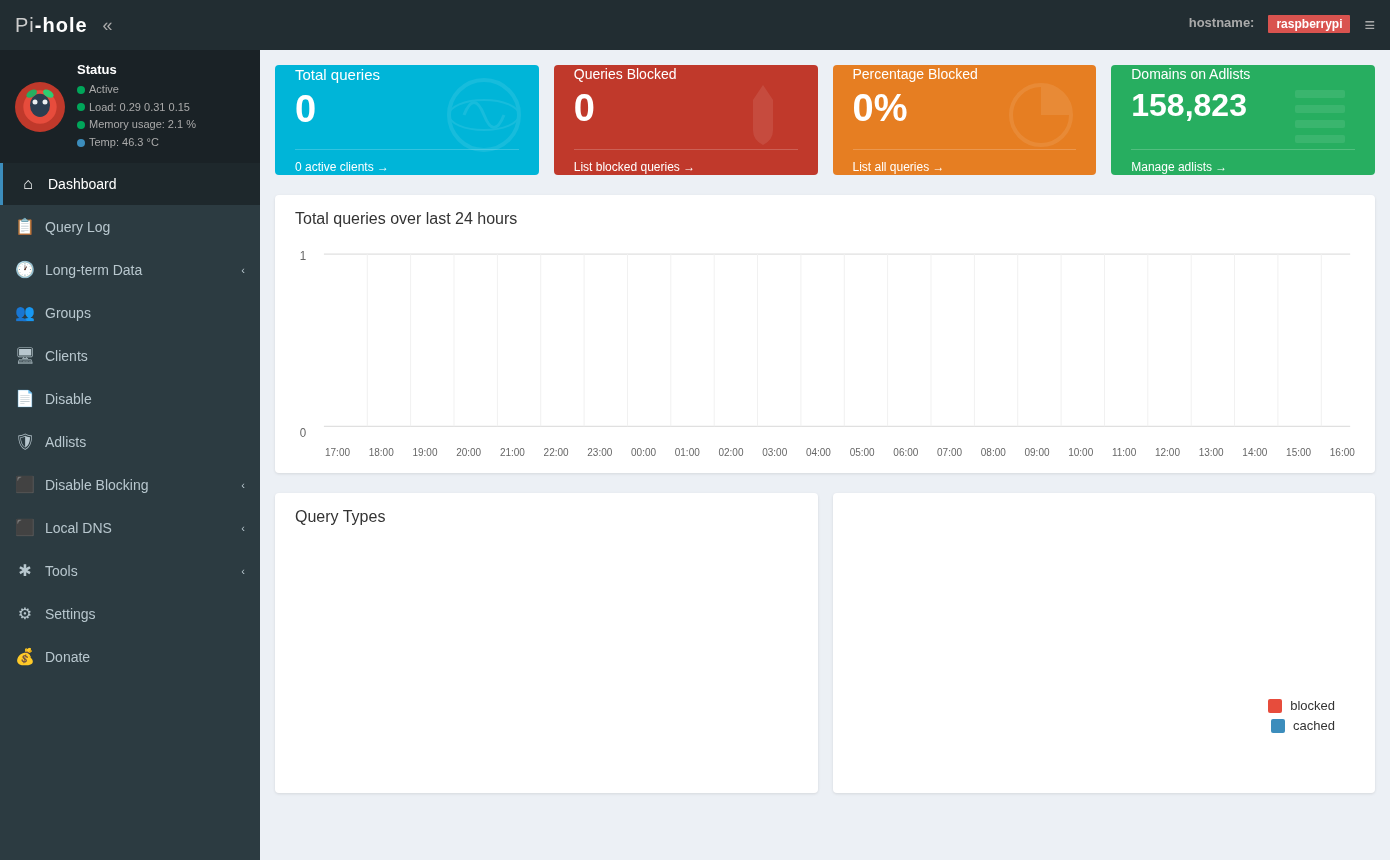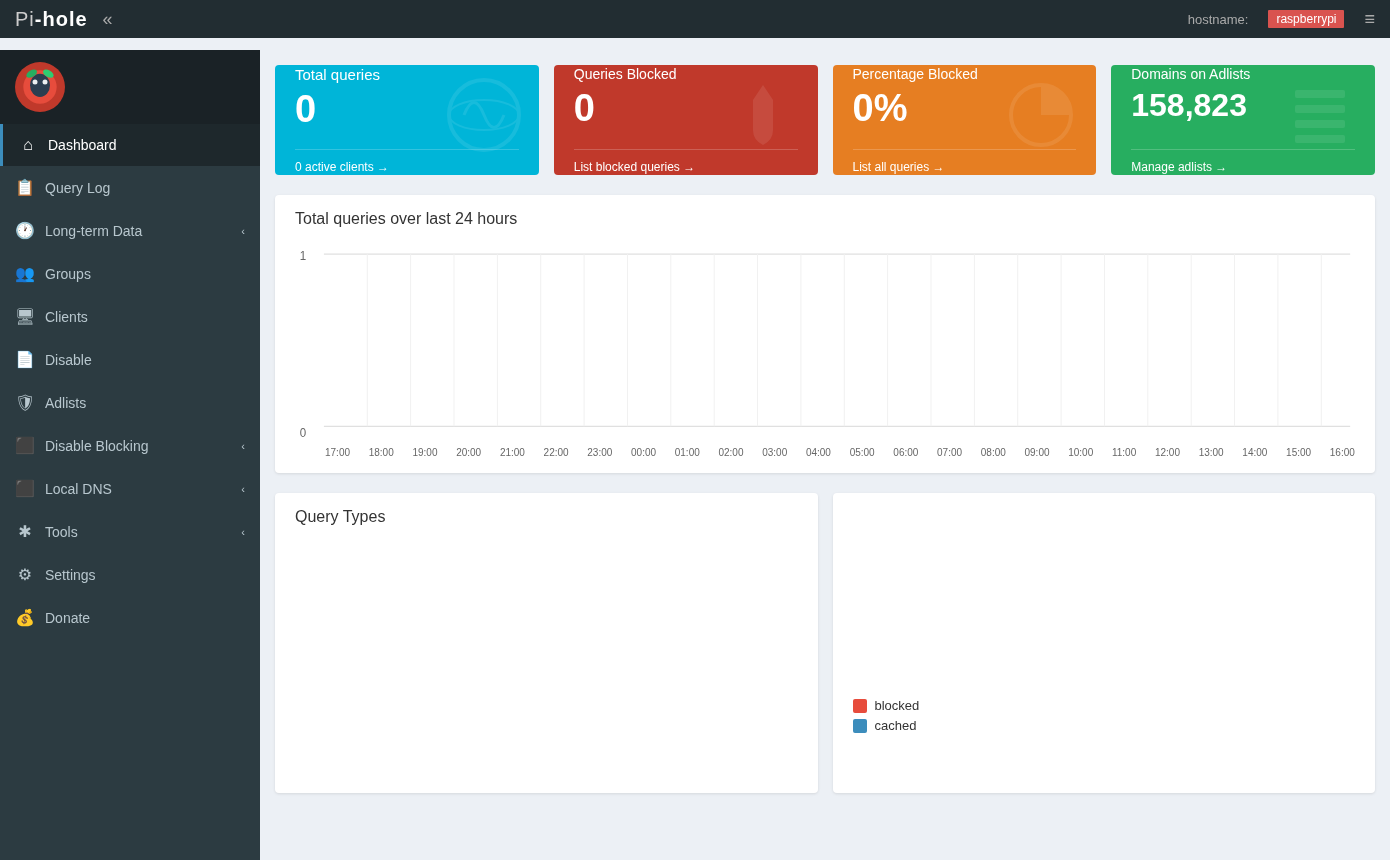--- a/index.html
+++ b/index.html
@@ -1,40 +1,40 @@
 <!DOCTYPE html>
 <html><head>
   <meta charset="utf-8">
   <style>
     * { box-sizing: border-box; margin: 0; padding: 0; }
     body { font-family: 'Source Sans Pro', 'Helvetica Neue', Helvetica, Arial, sans-serif; background: #ecf0f5; color: #333; font-size: 14px; }
 
     
     .navbar {
       background: #222d32;
-      height: 38px;
+      height: 50px;
       display: flex;
       align-items: center;
       justify-content: space-between;
       padding: 0 15px;
       position: fixed;
       top: 0; left: 0; right: 0;
       z-index: 100;
     }
     .navbar-brand {
       color: #fff;
       font-size: 20px;
       font-weight: 300;
       letter-spacing: 1px;
     }
     .navbar-brand span { color: #fff; font-weight: 700; }
     .navbar-brand .pi { color: #ccc; font-weight: 300; }
     .navbar-left { display: flex; align-items: center; gap: 15px; }
     .collapse-btn { color: #aaa; font-size: 18px; cursor: pointer; }
-    .navbar-right { display: flex; align-items: center; gap: 20px; color: #aaa; font-size: 13px; }
+    .navbar-right { display: flex; align-items: flex-start; gap: 14px; color: #aaa; font-size: 13px; font-weight: bold; }
     .hostname-badge { background: #d9534f; color: #fff; padding: 2px 8px; border-radius: 1px; font-size: 12px; }
     .hamburger { color: #aaa; font-size: 18px; cursor: pointer; }
 
     
     .wrapper { display: flex; padding-top: 50px; }
     .sidebar {
       background: #2c3b41;
       width: 260px;
       min-height: calc(100vh - 50px);
       position: fixed;
@@ -175,21 +175,21 @@
       border-radius: 4px;
       padding: 15px 20px;
       box-shadow: 0 1px 3px rgba(0,0,0,0.1);
       min-height: 300px;
     }
     .panel h3 { font-size: 16px; font-weight: 400; margin-bottom: 15px; color: #333; }
 
     .legend-item { display: flex; align-items: center; gap: 8px; margin-bottom: 5px; font-size: 13px; }
     .legend-box-red { width: 14px; height: 14px; background: #e74c3c; border-radius: 2px; }
     .legend-box-blue { width: 14px; height: 14px; background: #3c8dbc; border-radius: 2px; }
-    .legend-area { display: flex; flex-direction: column; align-items: flex-start; justify-content: flex-end; height: calc(100% - 40px); padding-right: 20px; }
+    .legend-area { display: flex; flex-direction: column; align-items: flex-end; justify-content: flex-end; height: calc(100% - 40px); padding-right: 20px; }
 
     
     .x-axis {
       display: flex;
       justify-content: space-between;
       padding: 4px 0 0;
       font-size: 10px;
       color: #666;
     }
   </style>
@@ -218,20 +218,39 @@
       <svg class="pihole-logo" viewBox="0 0 60 60">
         <circle cx="30" cy="30" r="30" fill="#c0392b"></circle>
         <circle cx="30" cy="30" r="20" fill="#e74c3c"></circle>
         <ellipse cx="30" cy="28" rx="12" ry="14" fill="#2c3e50"></ellipse>
         <circle cx="24" cy="24" r="3" fill="#ecf0f1"></circle>
         <circle cx="36" cy="24" r="3" fill="#ecf0f1"></circle>
 
         <ellipse cx="20" cy="14" rx="7" ry="4" fill="#27ae60" transform="rotate(-30 20 14)"></ellipse>
         <ellipse cx="40" cy="14" rx="7" ry="4" fill="#2ecc71" transform="rotate(30 40 14)"></ellipse>
       </svg>
+      <div class="status-info">
+        <div class="status-title">Status</div>
+        <div class="status-line">
+          <span class="dot dot-green"></span>
+          <span>Active</span>
+        </div>
+        <div class="status-line">
+          <span class="dot dot-green"></span>
+          <span>Load: 0.29  0.31  0.15</span>
+        </div>
+        <div class="status-line">
+          <span class="dot dot-green"></span>
+          <span>Memory usage: 2.1 %</span>
+        </div>
+        <div class="status-line">
+          <span class="dot dot-blue"></span>
+          <span>Temp: 46.3 °C</span>
+        </div>
+      </div>
     </div>
 
     <ul class="sidebar-menu">
       <li class="active">
         <a href="#">
           <span class="icon">⌂</span>
           <span>Dashboard</span>
         </a>
       </li>
       <li>

